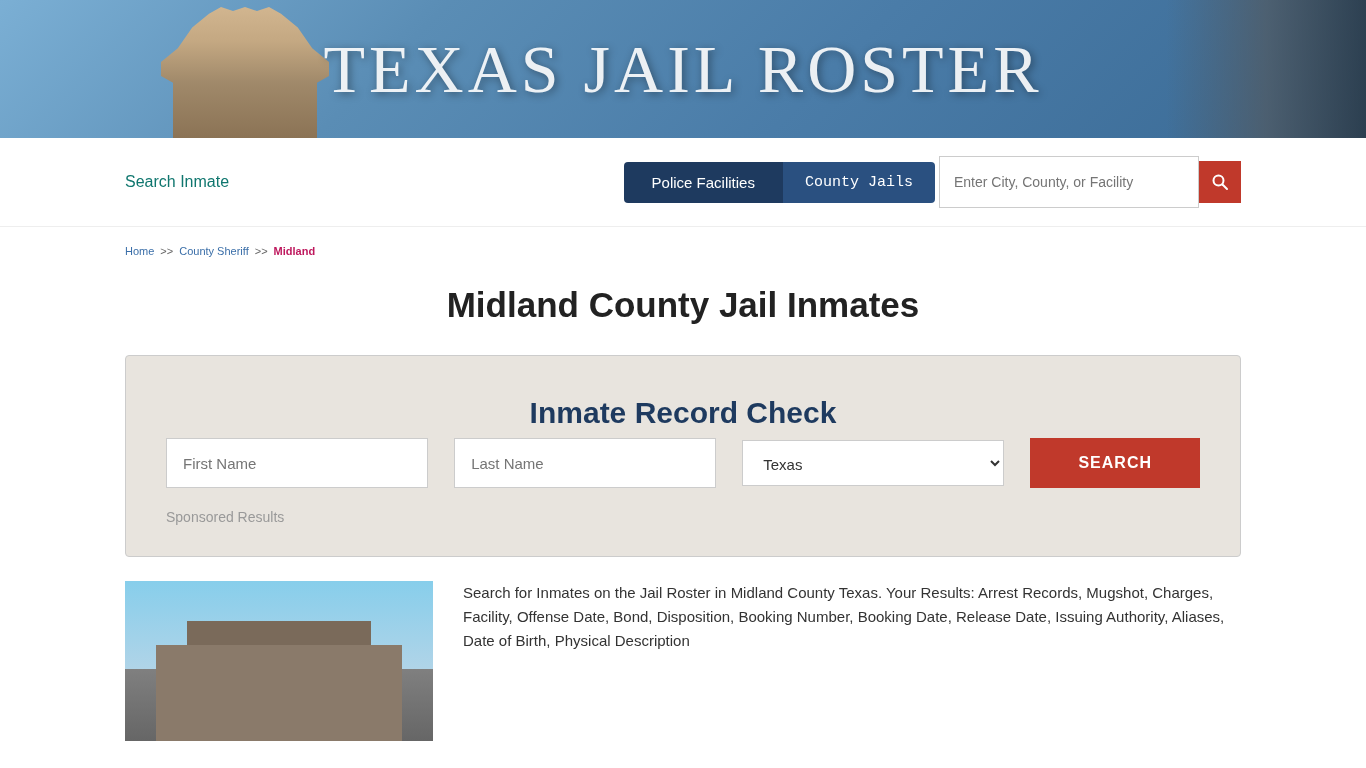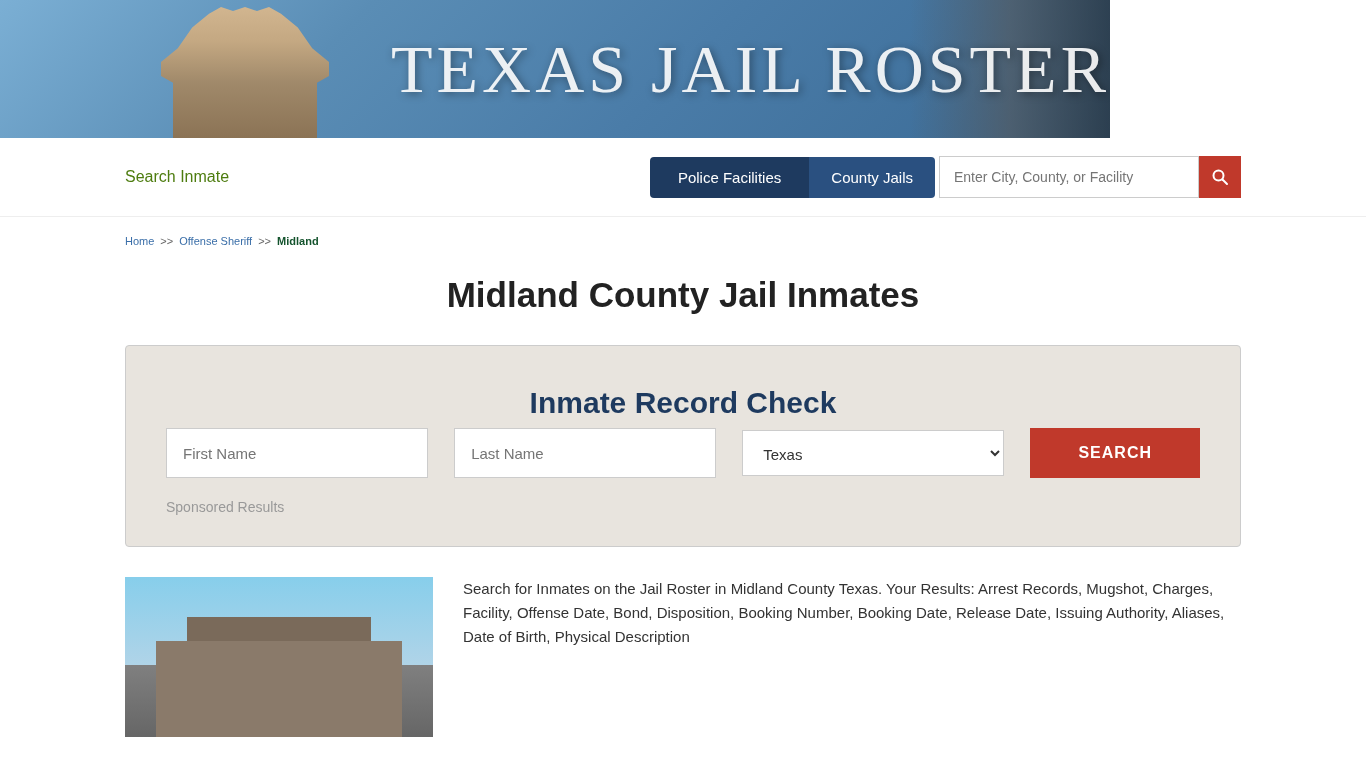--- a/index.html
+++ b/index.html
@@ -1,27 +1,27 @@
 <!DOCTYPE html>
 <html><head>
   <meta charset="utf-8">
   <style>
     * { margin: 0; padding: 0; box-sizing: border-box; }
     body { font-family: Arial, sans-serif; background: #fff; width: 1366px; min-height: 768px; overflow-x: hidden; }
 
     
     #header-banner {
-      width: 1110px;
+      width: 1366px;
       height: 138px;
       background: linear-gradient(135deg, #7bafd4 0%, #5a8db5 30%, #4a7ca8 60%, #3a6a95 100%);
       position: relative;
       overflow: hidden;
       display: flex;
       align-items: center;
-      justify-content: flex-end;
+      justify-content: center;
     }
     #header-banner .banner-title {
       font-family: 'Times New Roman', serif;
       font-size: 68px;
       color: rgba(255,255,255,0.9);
       letter-spacing: 4px;
       text-transform: uppercase;
       font-weight: normal;
       text-shadow: 2px 2px 8px rgba(0,0,0,0.4);
       z-index: 2;
@@ -52,21 +52,21 @@
     #nav-bar {
       display: flex;
       align-items: center;
       justify-content: space-between;
       padding: 18px 125px;
       background: #fff;
       border-bottom: 1px solid #eee;
     }
     #nav-bar .search-inmate-label {
       font-size: 16px;
-      color: #4d7c0f;
+      color: #0f766e;
       font-weight: normal;
     }
     #nav-bar .nav-right {
       display: flex;
       align-items: center;
       gap: 0;
     }
     #nav-bar .btn-police {
       background: #1e3a5f;
       color: #fff;
@@ -78,31 +78,32 @@
     }
     #nav-bar .btn-county {
       background: #2a5080;
       color: #fff;
       border: none;
       padding: 12px 22px;
       font-size: 15px;
       cursor: pointer;
       border-radius: 0 4px 4px 0;
       margin-right: 4px;
+      font-family: Liberation Mono, monospace;
     }
     #nav-bar .search-box {
       display: flex;
       align-items: center;
     }
     #nav-bar .facility-input {
       border: 1px solid #ccc;
       padding: 10px 14px;
       font-size: 14px;
       width: 260px;
-      height: 42px;
+      height: 52px;
       outline: none;
       color: #999;
     }
     #nav-bar .search-btn {
       background: #c0392b;
       border: none;
       width: 42px;
       height: 42px;
       cursor: pointer;
       display: flex;
@@ -121,38 +122,38 @@
       font-size: 11px;
     }
     #breadcrumb a {
       color: #3a6ea8;
       text-decoration: none;
     }
     #breadcrumb .separator {
       color: #666;
     }
     #breadcrumb .current {
-      color: #14532d;
+      color: #be185d;
       font-weight: bold;
     }
 
     
     #page-title-area {
       text-align: center;
       padding: 10px 0 30px;
     }
     #page-title-area h1 {
       font-size: 35px;
       font-weight: bold;
       color: #222;
     }
 
     
     #record-check-box {
-      margin: 0 125px 30px;
+      margin: 0 125px 24px;
       background: #e8e4de;
       border: 1px solid #ccc;
       border-radius: 4px;
       padding: 40px 40px 30px;
     }
     #record-check-box h2 {
       text-align: center;
       font-size: 30px;
       color: #1e3a5f;
       margin-bottom: 8px;
@@ -268,21 +269,21 @@
           <line x1="11.5" y1="11.5" x2="16" y2="16" stroke="white" stroke-width="2" stroke-linecap="round"></line>
         </svg>
       </button>
     </div>
   </div>
 </div>
 
 <div id="breadcrumb">
   <a href="#">Home</a>
   <span class="separator">&gt;&gt;</span>
-  <a href="#">Offense Sheriff</a>
+  <a href="#">County Sheriff</a>
   <span class="separator">&gt;&gt;</span>
   <span class="current">Midland</span>
 </div>
 
 <div id="page-title-area">
   <h1>Midland County Jail Inmates</h1>
 </div>
 
 <div id="record-check-box">
   <h2>Inmate Record Check</h2>

